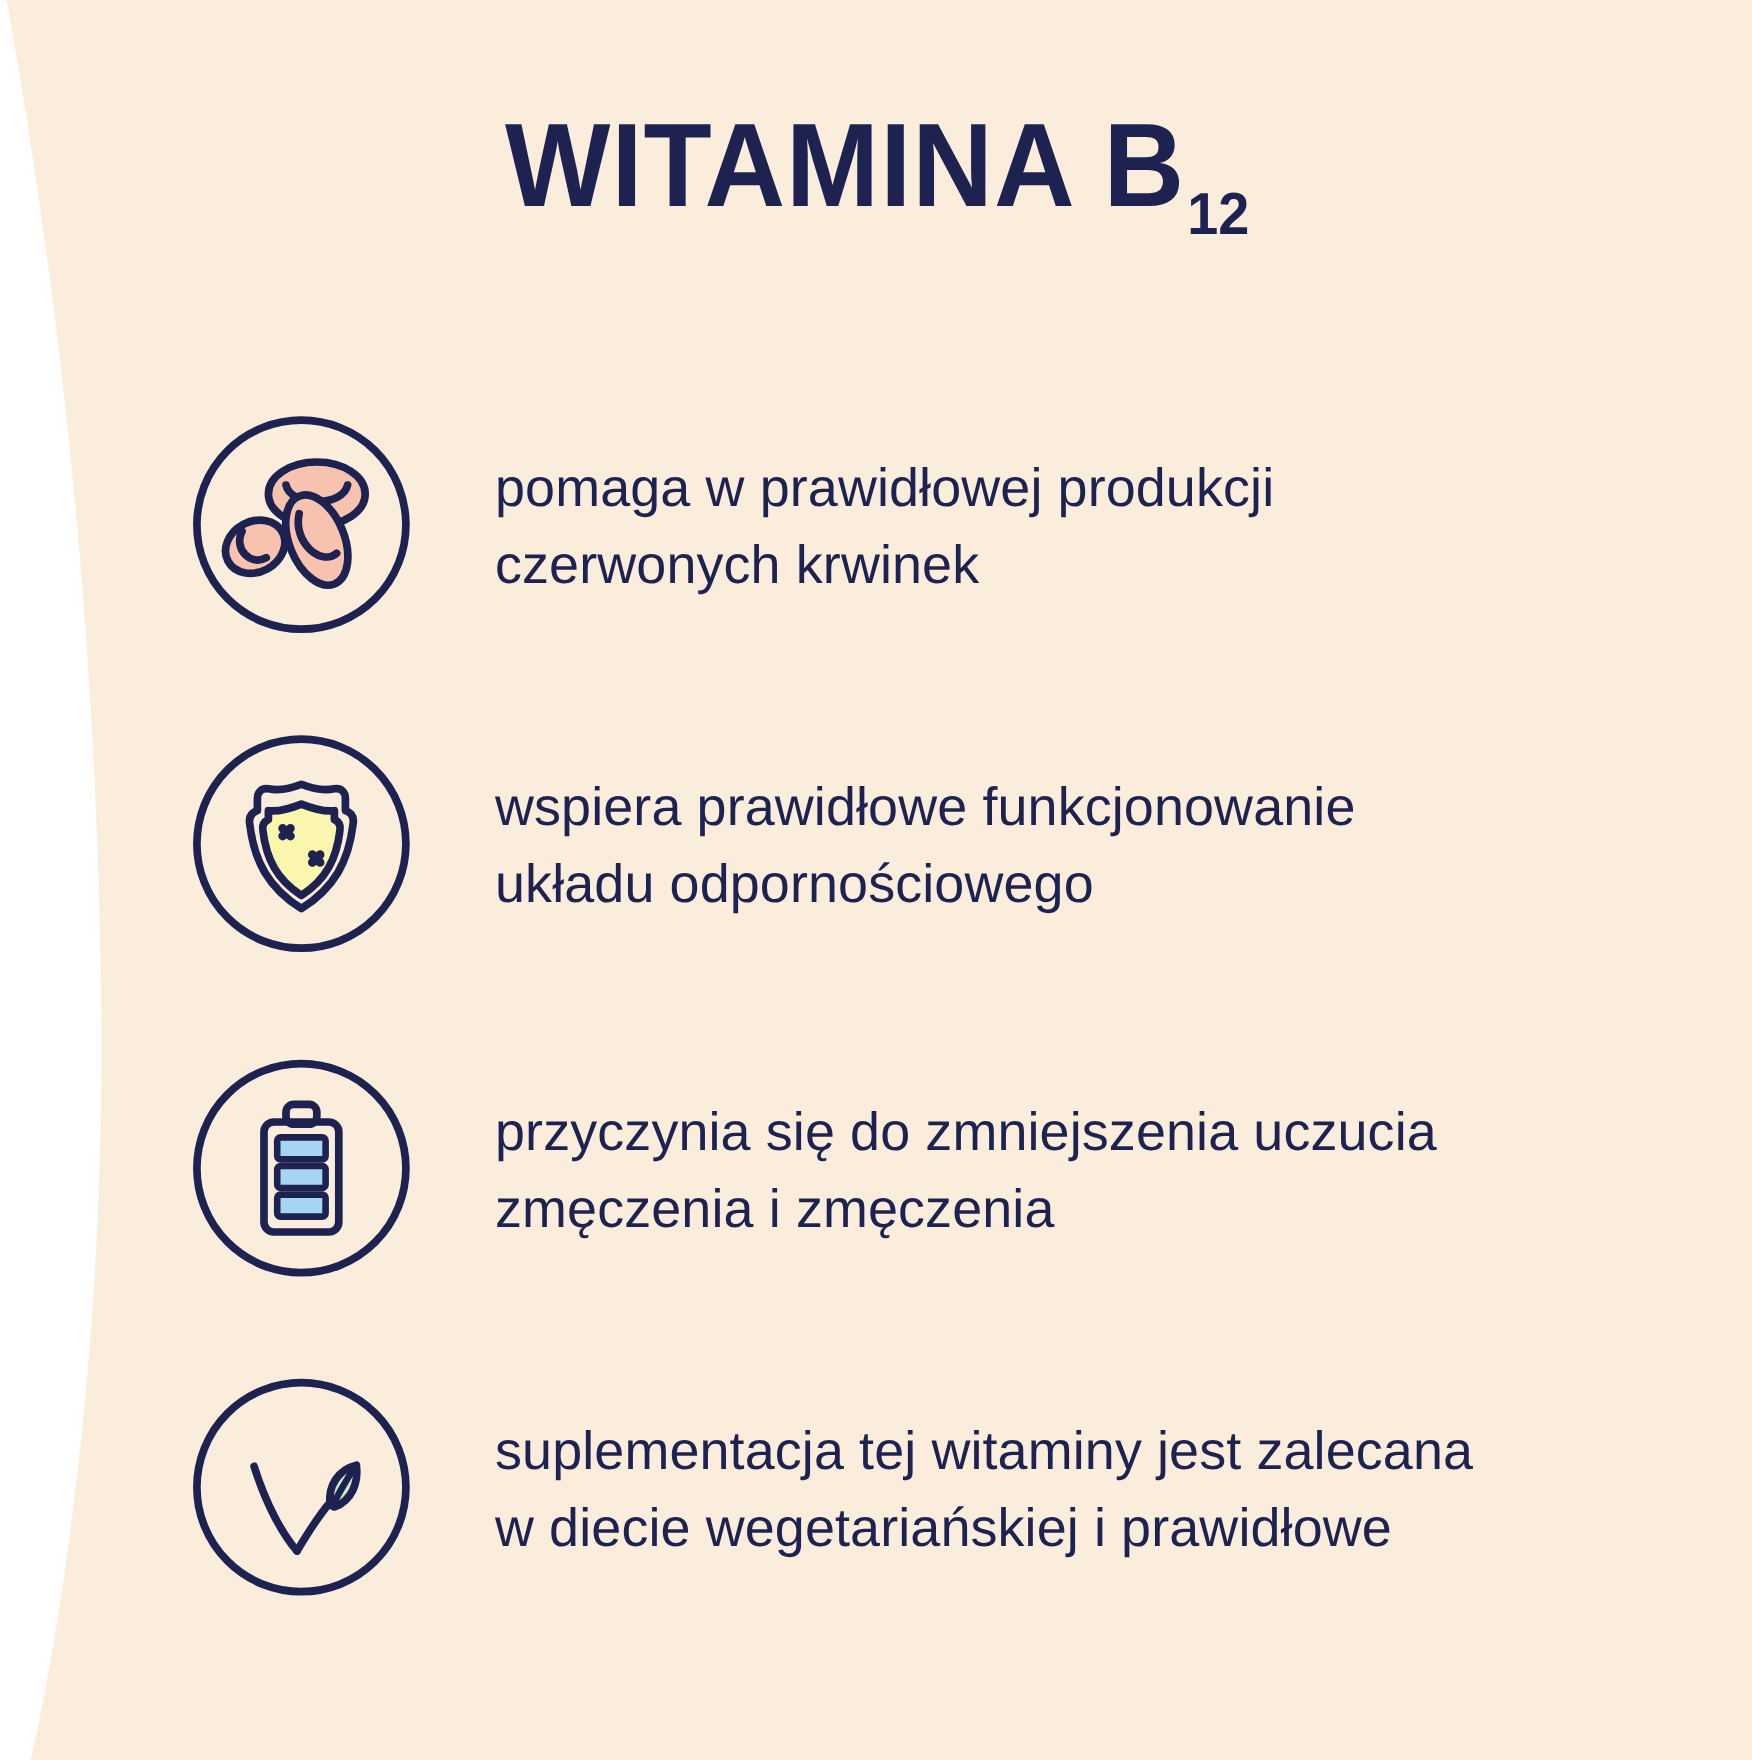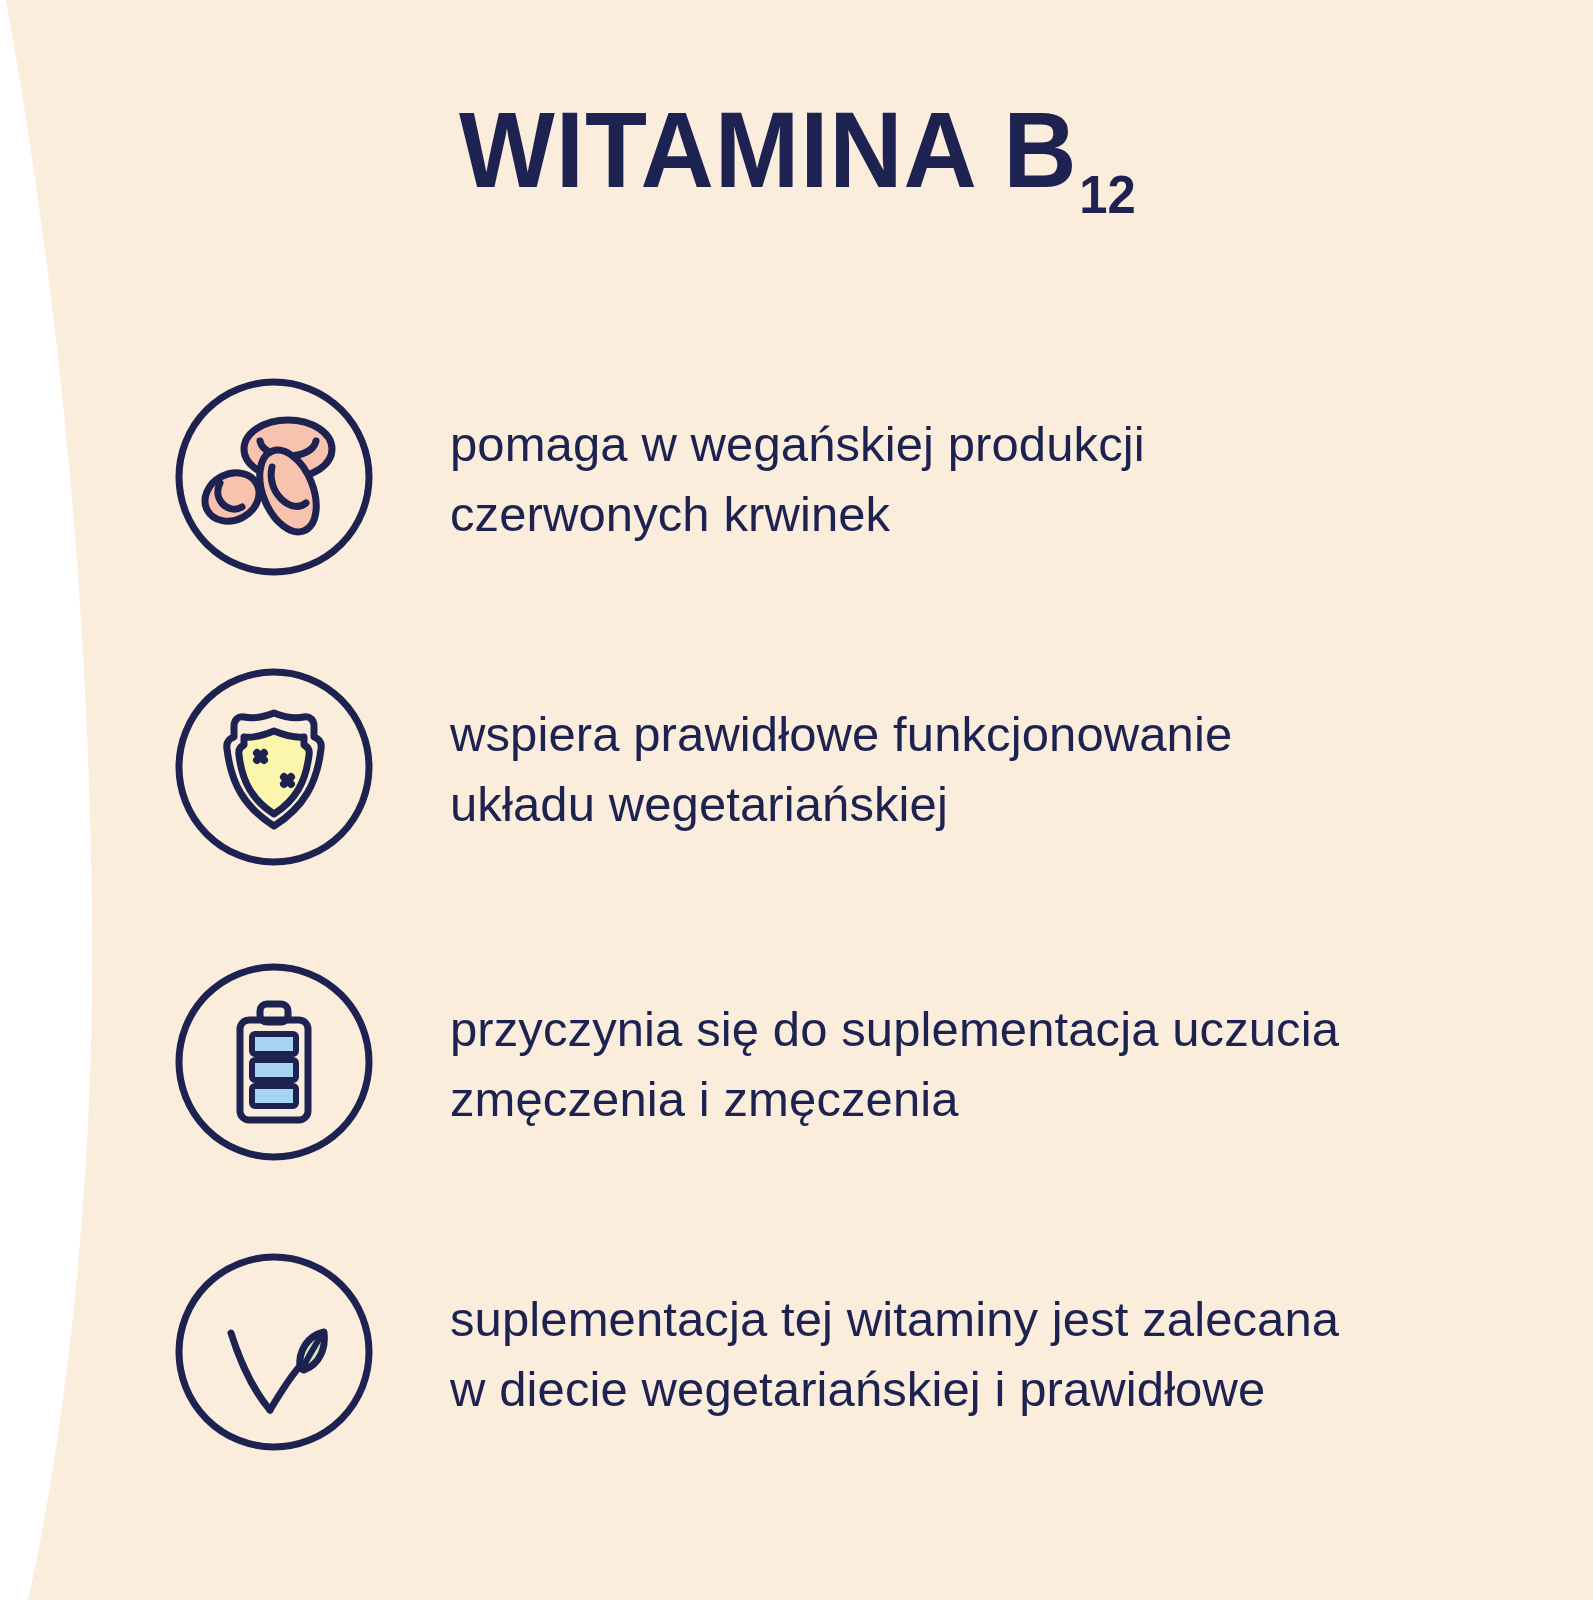--- a/index.html
+++ b/index.html
@@ -130,21 +130,21 @@
           <path d="M88,66 C92,86 140,86 144,66" fill="none" stroke="#1d2251" stroke-width="7" stroke-linecap="round"></path>
 
           <ellipse cx="116" cy="116" rx="25" ry="43" fill="#f7c3ae" stroke="#1d2251" stroke-width="7" transform="rotate(-22 116 116)"></ellipse>
           <path d="M100,92 C94,118 120,140 134,128" fill="none" stroke="#1d2251" stroke-width="7" stroke-linecap="round"></path>
 
           <ellipse cx="60" cy="122" rx="28" ry="23" fill="#f7c3ae" stroke="#1d2251" stroke-width="7" transform="rotate(-28 60 122)"></ellipse>
           <path d="M48,108 C40,124 56,140 70,132" fill="none" stroke="#1d2251" stroke-width="7" stroke-linecap="round"></path>
         </svg>
       </div>
       <div class="row-text">
-        <span class="line">pomaga w wegańskiej produkcji</span>
+        <span class="line">pomaga w prawidłowej produkcji</span>
         <span class="line">czerwonych krwinek</span>
       </div>
     </div>
 
     <div class="row row-2">
       <div class="icon-wrap">
         <svg width="204" height="204" viewBox="0 0 204 204">
           <circle cx="102" cy="102" r="95" fill="none" stroke="#1d2251" stroke-width="7"></circle>
 
           <path d="M62,61 C62,55 66,51 72,52 C82,54 92,52 102,48
@@ -160,40 +160,40 @@
                    C80,135 70,116 67,90 C66,85 68,82 72,80 Z" fill="#fbf6ad" stroke="#1d2251" stroke-width="7" stroke-linejoin="round"></path>
 
           <path d="M85,95 l7,-7 M85,88 l7,7" stroke="#1d2251" stroke-width="8" stroke-linecap="round"></path>
           <rect x="84" y="87" width="9" height="9" rx="2" fill="#1d2251"></rect>
           <path d="M112,119 l7,-7 M112,112 l7,7" stroke="#1d2251" stroke-width="8" stroke-linecap="round"></path>
           <rect x="111" y="111" width="9" height="9" rx="2" fill="#1d2251"></rect>
         </svg>
       </div>
       <div class="row-text">
         <span class="line">wspiera prawidłowe funkcjonowanie</span>
-        <span class="line">układu wegetariańskiej</span>
+        <span class="line">układu odpornościowego</span>
       </div>
     </div>
 
     <div class="row row-3">
       <div class="icon-wrap">
         <svg width="204" height="204" viewBox="0 0 204 204">
           <circle cx="102" cy="102" r="95" fill="none" stroke="#1d2251" stroke-width="7"></circle>
 
           <rect x="88" y="44" width="28" height="18" rx="7" fill="none" stroke="#1d2251" stroke-width="7"></rect>
 
           <rect x="68" y="60" width="68" height="100" rx="9" fill="none" stroke="#1d2251" stroke-width="7"></rect>
 
           <rect x="80" y="74" width="44" height="20" rx="3" fill="#a6d5f2" stroke="#1d2251" stroke-width="6"></rect>
           <rect x="80" y="100" width="44" height="20" rx="3" fill="#a6d5f2" stroke="#1d2251" stroke-width="6"></rect>
           <rect x="80" y="126" width="44" height="20" rx="3" fill="#a6d5f2" stroke="#1d2251" stroke-width="6"></rect>
         </svg>
       </div>
       <div class="row-text">
-        <span class="line">przyczynia się do suplementacja uczucia</span>
+        <span class="line">przyczynia się do zmniejszenia uczucia</span>
         <span class="line">zmęczenia i zmęczenia</span>
       </div>
     </div>
 
     <div class="row row-4">
       <div class="icon-wrap">
         <svg width="204" height="204" viewBox="0 0 204 204">
           <circle cx="102" cy="102" r="95" fill="none" stroke="#1d2251" stroke-width="7"></circle>
 
           <path d="M59,83 C70,118 85,145 98,160" fill="none" stroke="#1d2251" stroke-width="7" stroke-linecap="round"></path>

